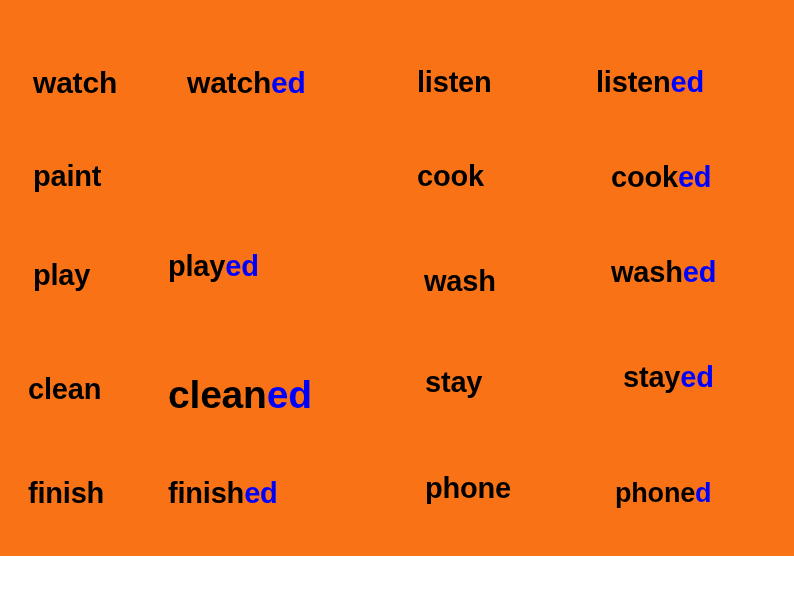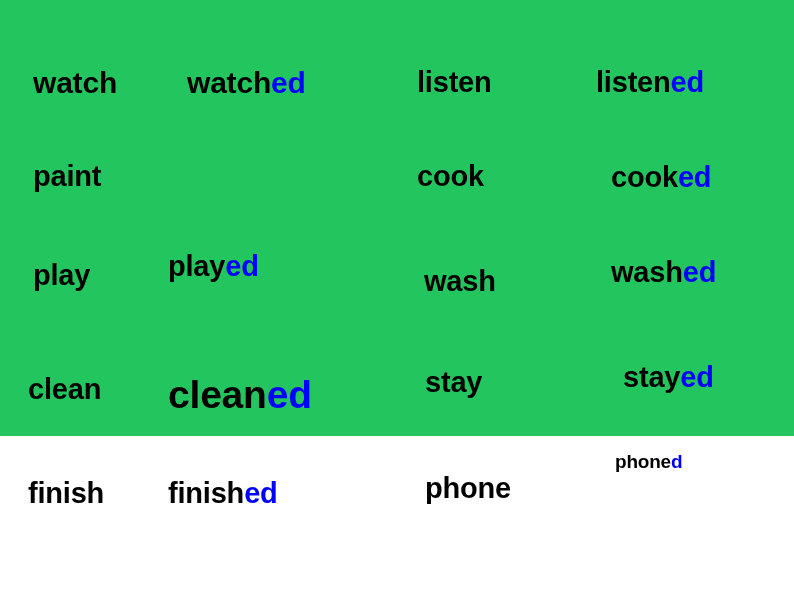--- a/index.html
+++ b/index.html
@@ -10,22 +10,22 @@
   body {
     width: 794px;
     height: 596px;
     background: #ffffff;
     font-family: "Liberation Sans", sans-serif;
     overflow: hidden;
   }
   #slide {
     position: relative;
     width: 794px;
-    height: 436px;
-    background: #22c55e;
+    height: 556px;
+    background: #f97316;
   }
   .word {
     position: absolute;
     font-family: "Liberation Sans", sans-serif;
     font-weight: bold;
     white-space: nowrap;
     line-height: 1;
     letter-spacing: -0.2px;
   }
   .stem {
@@ -50,14 +50,14 @@
     <div class="word" style="left: 168px; top: 252px; font-size: 29px;"><span class="stem">play</span><span class="suffix" style="color: rgb(0, 0, 255);">ed</span></div>
     <div class="word" style="left: 424px; top: 267px; font-size: 29px;"><span class="stem">wash</span></div>
     <div class="word" style="left: 611px; top: 258px; font-size: 29px;"><span class="stem">wash</span><span class="suffix" style="color: rgb(0, 0, 255);">ed</span></div>
     <div class="word" style="left: 28px; top: 375px; font-size: 29px;"><span class="stem">clean</span></div>
     <div class="word" style="left: 168px; top: 375px; font-size: 39px;"><span class="stem">clean</span><span class="suffix" style="color: rgb(0, 0, 255);">ed</span></div>
     <div class="word" style="left: 425px; top: 368px; font-size: 29px;"><span class="stem">stay</span></div>
     <div class="word" style="left: 615px; top: 363px; font-size: 29px; margin-left: 8px;"><span class="stem">stay</span><span class="suffix" style="color: rgb(0, 0, 255);">ed</span></div>
     <div class="word" style="left: 28px; top: 479px; font-size: 29px;"><span class="stem">finish</span></div>
     <div class="word" style="left: 168px; top: 479px; font-size: 29px; text-align: center;"><span class="stem">finish</span><span class="suffix" style="color: rgb(0, 0, 255);">ed</span></div>
     <div class="word" style="left: 425px; top: 474px; font-size: 29px;"><span class="stem">phone</span></div>
-    <div class="word" style="left: 615px; top: 452px; font-size: 19px;"><span class="stem">phone</span><span class="suffix" style="color: rgb(0, 0, 255);">d</span></div>
+    <div class="word" style="left: 615px; top: 480px; font-size: 27px;"><span class="stem">phone</span><span class="suffix" style="color: rgb(0, 0, 255);">d</span></div>
   </div>
 
 </body></html>

